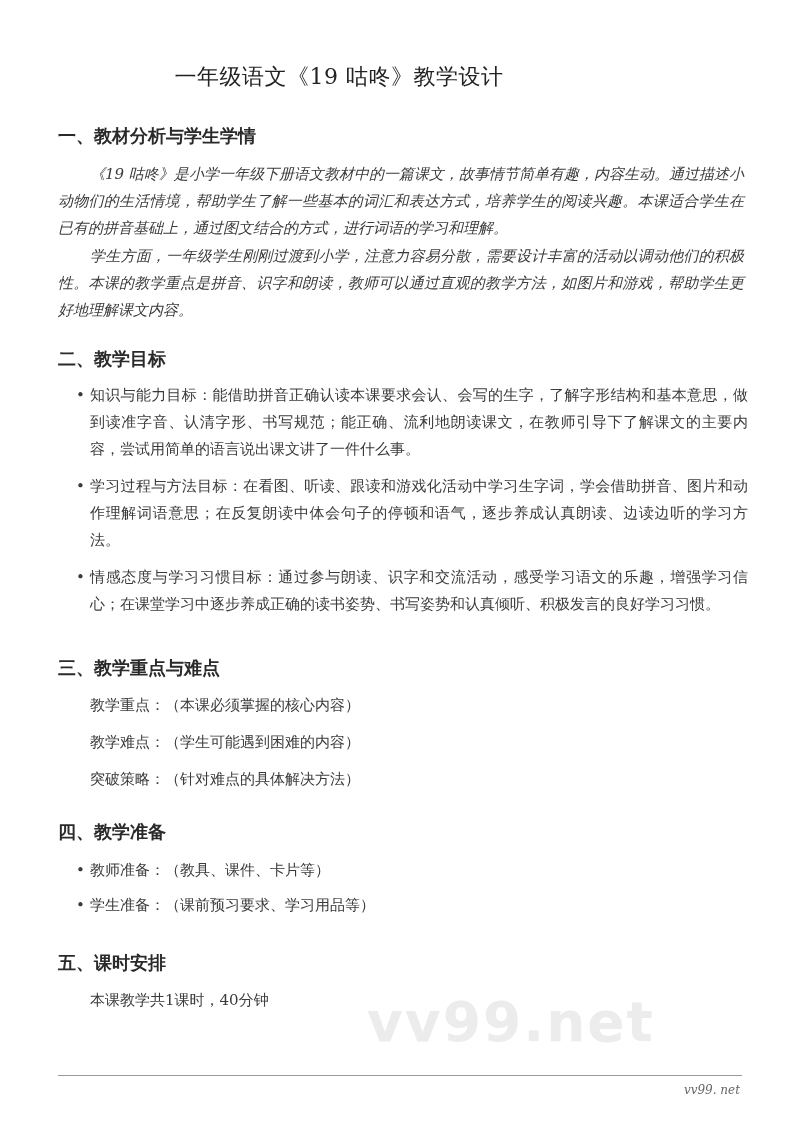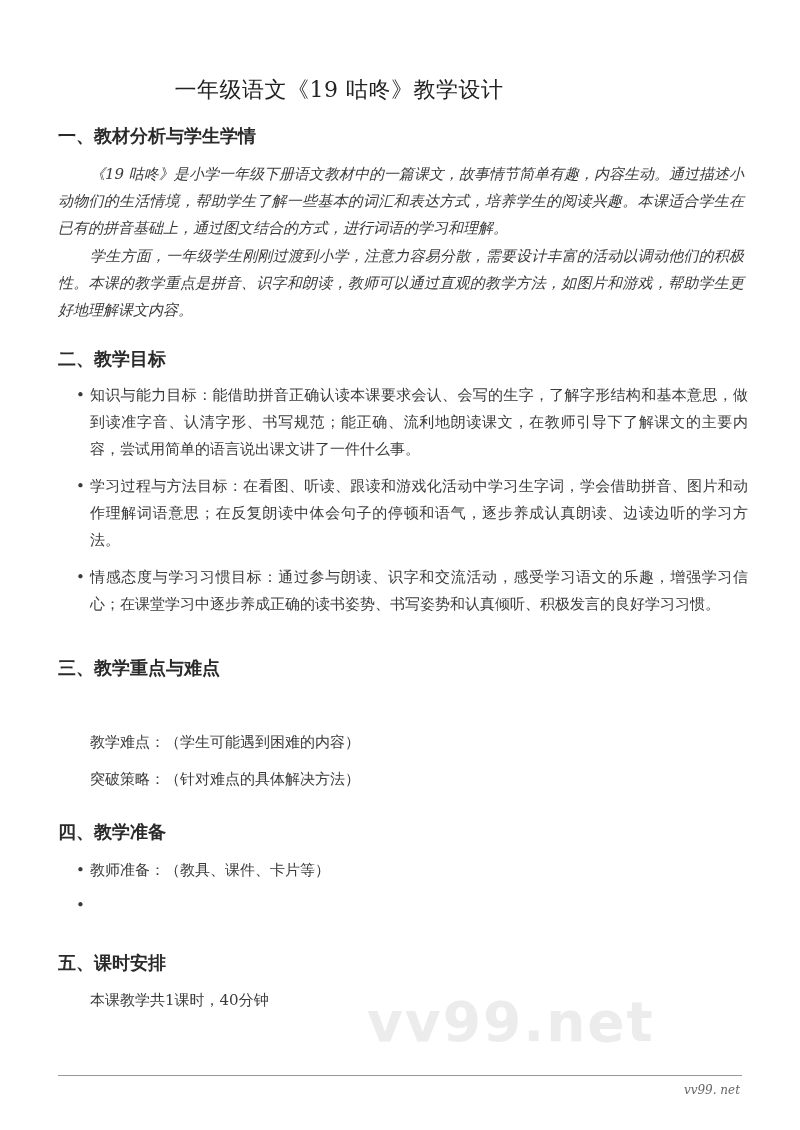--- a/index.html
+++ b/index.html
@@ -1,19 +1,19 @@
 <!DOCTYPE html>
 <html><head>
 <meta charset="utf-8">
 <style>
   html, body { margin: 0; padding: 0; background: #ffffff; }
   body { width: 800px; height: 1130px; position: relative; overflow: hidden;
          font-family: "DejaVu Serif", "Liberation Serif", serif; color: #333333; }
   .page { position: absolute; left: 0; top: 0; width: 800px; height: 1130px; }
-  .title { position: absolute; top: 75px; left: 0; width: 678px; text-align: center;
+  .title { position: absolute; top: 62px; left: 0; width: 678px; text-align: center;
            font-size: 22px; color: #222; letter-spacing: 0.5px; }
   .h2 { position: absolute; left: 58px; font-family: Liberation Serif, serif;
         font-weight: bold; font-size: 18px; color: #2a2a2a; }
   .para { position: absolute; left: 58px; width: 686px; font-size: 15px; line-height: 27px;
           text-indent: 32px; text-align: justify; color: #3a3a3a; font-style: italic; }
   .list { position: absolute; left: 58px; width: 690px; margin: 0; padding: 0; list-style: none; }
   .list li { position: relative; padding-left: 32px; font-size: 15px; line-height: 27px; color: #3a3a3a; text-align: justify; }
   .list li .bullet { position: absolute; left: 18px; top: 0; font-size: 15px; }
   .line-item { position: absolute; left: 90px; font-size: 15px; color: #3a3a3a; }
   .watermark { position: absolute; left: 367px; top: 990px; font-family: "DejaVu Sans", "Liberation Sans", sans-serif;
@@ -42,31 +42,33 @@
       <span class="bullet">•</span>
       <span>学习过程与方法目标：在看图、听读、跟读和游戏化活动中学习生字词，学会借助拼音、图片和动作理解词语意思；在反复朗读中体会句子的停顿和语气，逐步养成认真朗读、边读边听的学习方法。</span>
     </li>
     <li>
       <span class="bullet">•</span>
       <span>情感态度与学习习惯目标：通过参与朗读、识字和交流活动，感受学习语文的乐趣，增强学习信心；在课堂学习中逐步养成正确的读书姿势、书写姿势和认真倾听、积极发言的良好学习习惯。</span>
     </li>
   </ul>
 
   <div class="h2" style="top:656px;">三、教学重点与难点</div>
+  <div class="line-item" style="top:696px;">教学重点：（本课必须掌握的核心内容）</div>
   <div class="line-item" style="top:733px;">教学难点：（学生可能遇到困难的内容）</div>
   <div class="line-item" style="top:770px;">突破策略：（针对难点的具体解决方法）</div>
 
   <div class="h2" style="top:820px;">四、教学准备</div>
   <ul class="list" style="top:857px;">
     <li style="margin-bottom:8px;">
       <span class="bullet">•</span>
       <span>教师准备：（教具、课件、卡片等）</span>
     </li>
     <li>
       <span class="bullet">•</span>
+      <span>学生准备：（课前预习要求、学习用品等）</span>
     </li>
   </ul>
 
   <div class="h2" style="top:951px;">五、课时安排</div>
   <div class="line-item" style="top:991px;">本课教学共1课时，40分钟</div>
 
   <div class="watermark">vv99.net</div>
 
   <div class="footer-rule"></div>
   <div class="footer-text">vv99. net</div>

